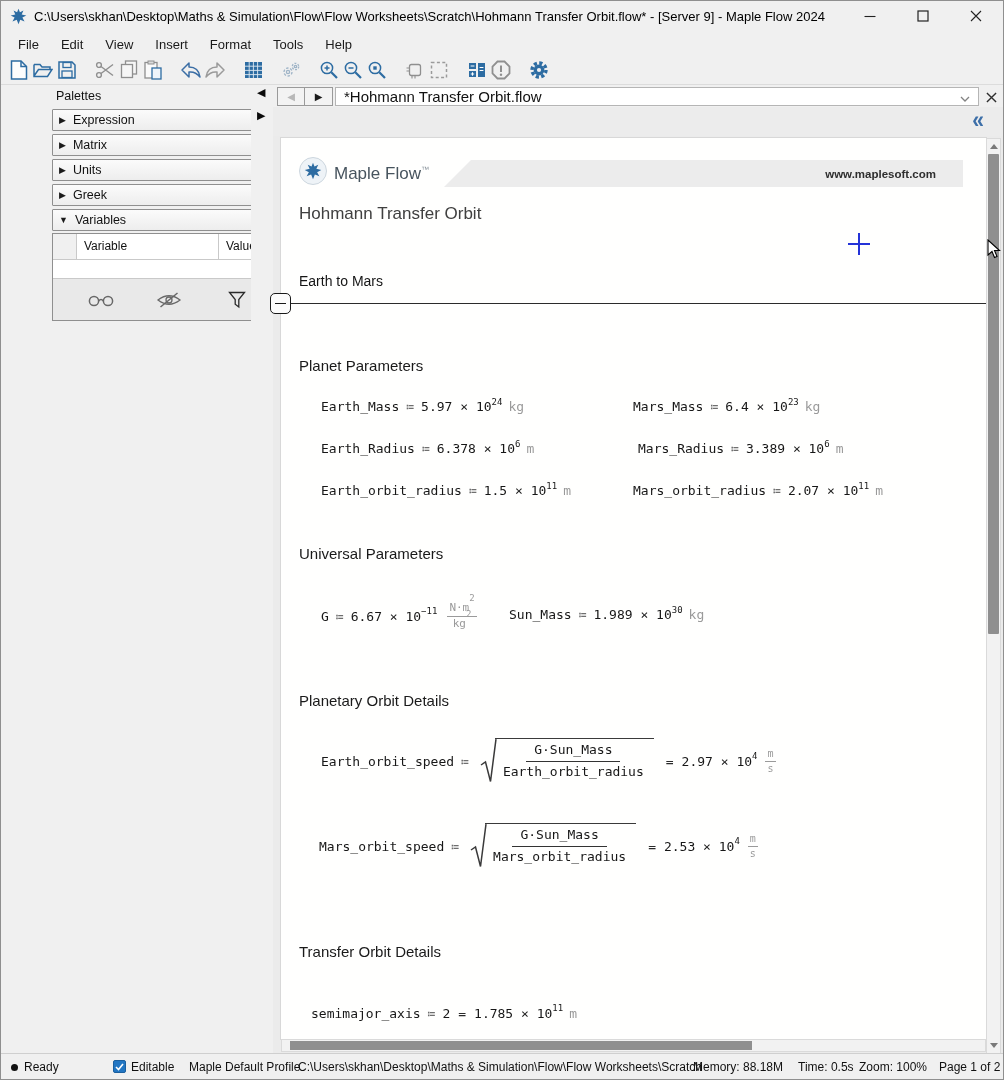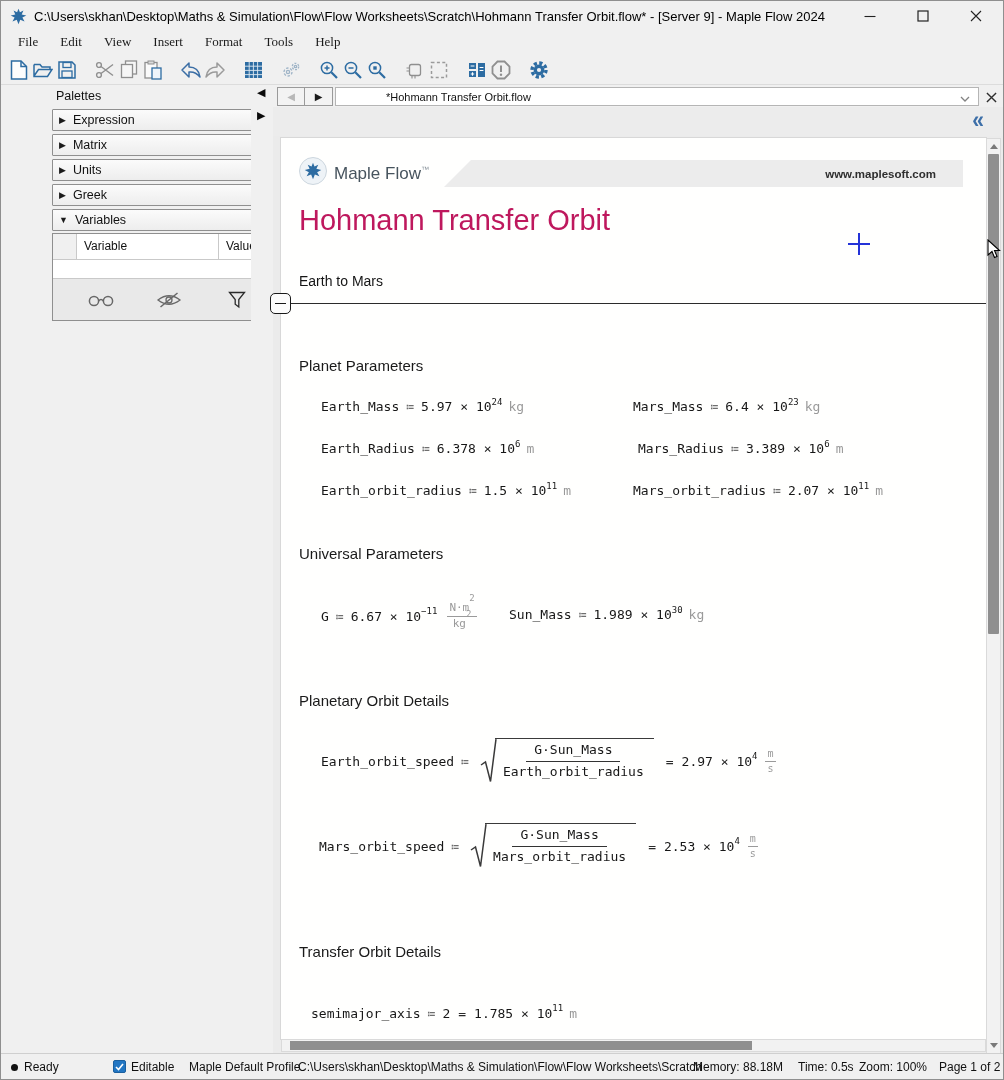--- a/index.html
+++ b/index.html
@@ -13,21 +13,21 @@
     position:absolute; inset:0; background:#f0f0f0;
     border:1px solid #8f8f8f;
   }
   
   .titlebar { position:absolute; top:0; left:0; right:0; height:30px; display:flex; align-items:center; padding-left:9px; }
   .titlebar .app-icon { width:17px; height:17px; margin-right:7px; flex:0 0 auto; }
   .titlebar .title-text { font-size:13px; color:#000; white-space:nowrap; }
   .win-controls { position:absolute; top:0; right:0; width:160px; height:30px; display:flex; }
   .win-btn { flex:1; display:flex; align-items:center; justify-content:center; }
   
-  .menubar { position:absolute; top:30px; left:0; right:0; height:24px; display:flex; align-items:flex-start; padding-left:6px;font-family:Liberation Serif, serif; }
+  .menubar { position:absolute; top:30px; left:0; right:0; height:24px; display:flex; align-items:flex-end; padding-left:6px; }
   .menu-item { font-size:13px; color:#1a1a1a; padding:3px 11px; }
   
   .toolbar { position:absolute; top:54px; left:0; right:0; height:30px; display:flex; align-items:center; padding-left:6px; border-bottom:1px solid #dcdcdc; }
   .tb-icon { width:24px; height:26px; display:flex; align-items:center; justify-content:center; }
   .tb-gap { width:14px; }
   
   .palette-col { position:absolute; top:84px; left:0; bottom:26px; width:250px; background:#f0f0f0; border-right:1px solid #b5b5b5;margin-left:47px; }
   .palettes-title { position:absolute; top:4px; left:8px; font-size:12.5px; color:#111; }
   .acc { position:absolute; left:4px; width:234px; height:22px; background:linear-gradient(#fbfbfb,#ededed); border:1px solid #8f8f8f; border-radius:1px; display:flex; align-items:center; padding-left:6px; font-size:12.5px; color:#111; }
   .acc .tri { font-size:9px; color:#1a1a1a; margin-right:7px; }
@@ -43,32 +43,32 @@
   
   .splitter { position:absolute; top:84px; bottom:26px; left:250px; width:22px; background:#f0f0f0; }
   .splitter .tri { position:absolute; left:6px; font-size:11px; color:#0a0a0a; line-height:1; }
   
   .canvas-region { position:absolute; top:84px; left:272px; right:0; bottom:26px; background:#ebebeb; }
   .navrow { position:absolute; top:0; left:0; right:0; height:22px; background:#f0f0f0; }
   .nav-btns { position:absolute; left:4px; top:2px; height:19px; display:flex; border:1px solid #9a9a9a; background:#f3f3f3; }
   .nav-btn { width:27px; display:flex; align-items:center; justify-content:center; font-size:10px; border-right:1px solid #9a9a9a; }
   .nav-btn:last-child { border-right:none; }
   .tab-field { position:absolute; left:62px; right:24px; top:2px; height:19px; background:#fff; border:1px solid #b5b5b5; display:flex; align-items:center; padding:0 8px; }
-  .tab-field .tab-text { font-size:11px; color:#111; flex:1; white-space:nowrap; overflow:hidden;margin-left:42px; }
+  .tab-field .tab-text { font-size:15px; color:#111; flex:1; white-space:nowrap; overflow:hidden; }
   .tab-close { position:absolute; right:5px; top:5px; width:14px; height:14px; display:flex; align-items:center; justify-content:center; }
   .collapse-strip { position:absolute; top:22px; left:0; right:0; height:29px; background:#ececec; }
   .chev-collapse { position:absolute; right:19px; top:1px; font-size:21px; color:#3d6fa8; font-weight:bold; transform:scaleY(1.1); }
   
   .page { position:absolute; left:8px; top:53px; width:705px; height:901px; background:#fffffe; box-shadow:0 0 0 1px #d8d8d8; }
   .brand-circle { position:absolute; left:18px; top:19px; width:28px; height:28px; border-radius:50%; background:#eef3f7; border:1px solid #ccd6de; display:flex; align-items:center; justify-content:center; }
   .brand-name { position:absolute; left:53px; top:26px; font-size:17px; color:#47545e; }
   .brand-name sup { font-size:8px; color:#8a949c; }
   .banner { position:absolute; left:163px; top:22px; width:519px; height:27px; background:#ececec; clip-path:polygon(27px 0, 100% 0, 100% 100%, 0 100%); display:flex; align-items:center; justify-content:flex-end; padding-right:27px; }
   .banner .site { font-size:11.5px; font-weight:bold; color:#2e2e2e; }
-  .h1 { position:absolute; left:18px; font-size:29px; color:#be185d; }
+  .h1 { position:absolute; left:18px; font-size:17px; color:#404040; }
   .h2 { position:absolute; left:18px; font-size:14px; color:#151515; }
   .h3 { position:absolute; left:18px; font-size:15px; color:#1a1a1a; }
   .collapse-box { position:absolute; left:-11px; top:155px; width:21px; height:21px; border:1.6px solid #1a1a1a; border-radius:5px; background:#fcfcfc; display:flex; align-items:center; justify-content:center; z-index:3; }
   .collapse-box .minus { width:11px; height:0; border-top:1.7px solid #1a1a1a; }
   .hrule { position:absolute; left:10px; width:695px; top:165px; border-top:1.6px solid #2b2b2b; }
   
   .m { font-family:"DejaVu Sans Mono", monospace; font-size:13px; color:#171717; white-space:nowrap; }
   .eq { position:absolute; display:flex; align-items:center; }
   .m .op { color:#6f6f6f; margin:0 7px; }
   .m .eqs { color:#2a2a2a; margin:0 8px; }

